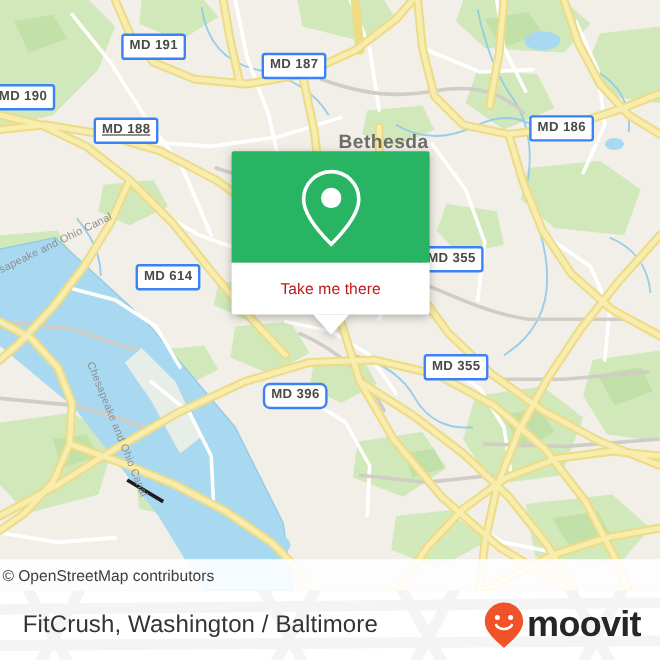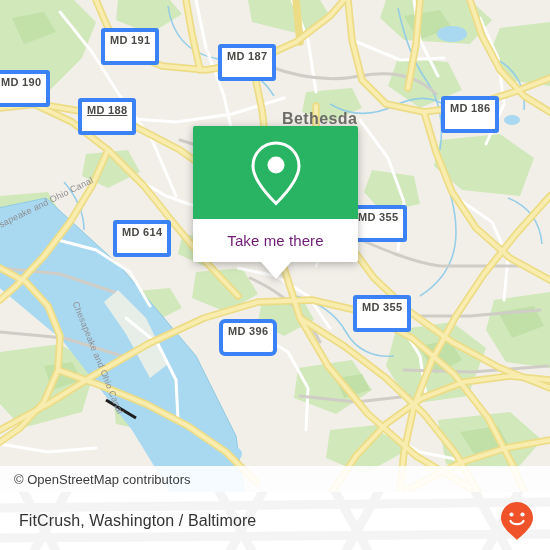--- a/index.html
+++ b/index.html
@@ -34,29 +34,29 @@
     left: 0; top: 0;
     width: 550px;
     height: 492px;
     display: block;
   }
 
   
   .shield {
     position: absolute;
     background: #ffffff;
-    border: 4px solid #3b82f6;
+    border: 2px solid #3b82f6;
     border-radius: 3px;
     color: #4a4a46;
     font-family: "Liberation Sans", sans-serif;
     font-size: 11px;
     font-weight: bold;
     letter-spacing: .3px;
     line-height: 13px;
-    padding: 2px 5px 14px 5px;
+    padding: 2px 5px 3px 5px;
     white-space: nowrap;
     box-sizing: border-box;
   }
 
   
   .place-label {
     position: absolute;
     color: #6e6e69;
     font-family: "Liberation Sans", sans-serif;
     font-size: 16px;
@@ -92,23 +92,23 @@
   }
   #popup-body {
     height: 43px;
     background: #ffffff;
     border-radius: 0 0 2px 2px;
     display: flex;
     align-items: center;
     justify-content: center;
   }
   #popup-label {
-    color: #701a75;
-    font-family: "Liberation Sans", sans-serif;
-    font-size: 15px;
+    color: #b91c1c;
+    font-family: "Liberation Sans", sans-serif;
+    font-size: 13px;
     letter-spacing: .1px;
   }
   #popup-tail {
     position: absolute;
     left: 50%;
     top: 136px;
     margin-left: -15px;
     width: 0;
     height: 0;
     border-left: 15px solid transparent;
@@ -125,21 +125,21 @@
     height: 26px;
     background: rgba(255,255,255,.88);
     display: flex;
     align-items: center;
     z-index: 50;
   }
   #attribution-text {
     color: #3d3d3d;
     font-family: "Liberation Sans", sans-serif;
     font-size: 13px;
-    padding-left: 14px;
+    padding-left: 2px;
     white-space: nowrap;
     text-align: center;
   }
 
   
   #footer {
     position: absolute;
     left: 0;
     top: 492px;
     width: 550px;
@@ -154,21 +154,21 @@
   }
   #footer-title {
     position: absolute;
     left: 19px;
     top: 0;
     height: 58px;
     display: flex;
     align-items: center;
     color: #333333;
     font-family: "Liberation Sans", sans-serif;
-    font-size: 16px;
+    font-size: 20px;
     letter-spacing: .1px;
     white-space: nowrap;
   }
   #brand {
     position: absolute;
     right: 16px;
     top: 0;
     height: 58px;
     display: flex;
     align-items: center;
@@ -400,16 +400,17 @@
 
     <div id="footer-title">FitCrush, Washington / Baltimore</div>
 
     <div id="brand">
       <svg width="34" height="40" viewBox="0 0 34 40">
         <path d="M17 1 C8.2 1 1 8.2 1 17 C1 26.5 13 35 17 39 C21 35 33 26.5 33 17 C33 8.2 25.8 1 17 1 Z" fill="#f0532a"></path>
         <circle cx="11.5" cy="13.5" r="2.1" fill="#ffffff"></circle>
         <circle cx="22.5" cy="13.5" r="2.1" fill="#ffffff"></circle>
         <path d="M10.5 20 C12.8 24.2 21.2 24.2 23.5 20" fill="none" stroke="#ffffff" stroke-width="2.2" stroke-linecap="round"></path>
       </svg>
+      <span id="brand-word">moovit</span>
     </div>
   </div>
 
 </div>
 
 </body></html>

